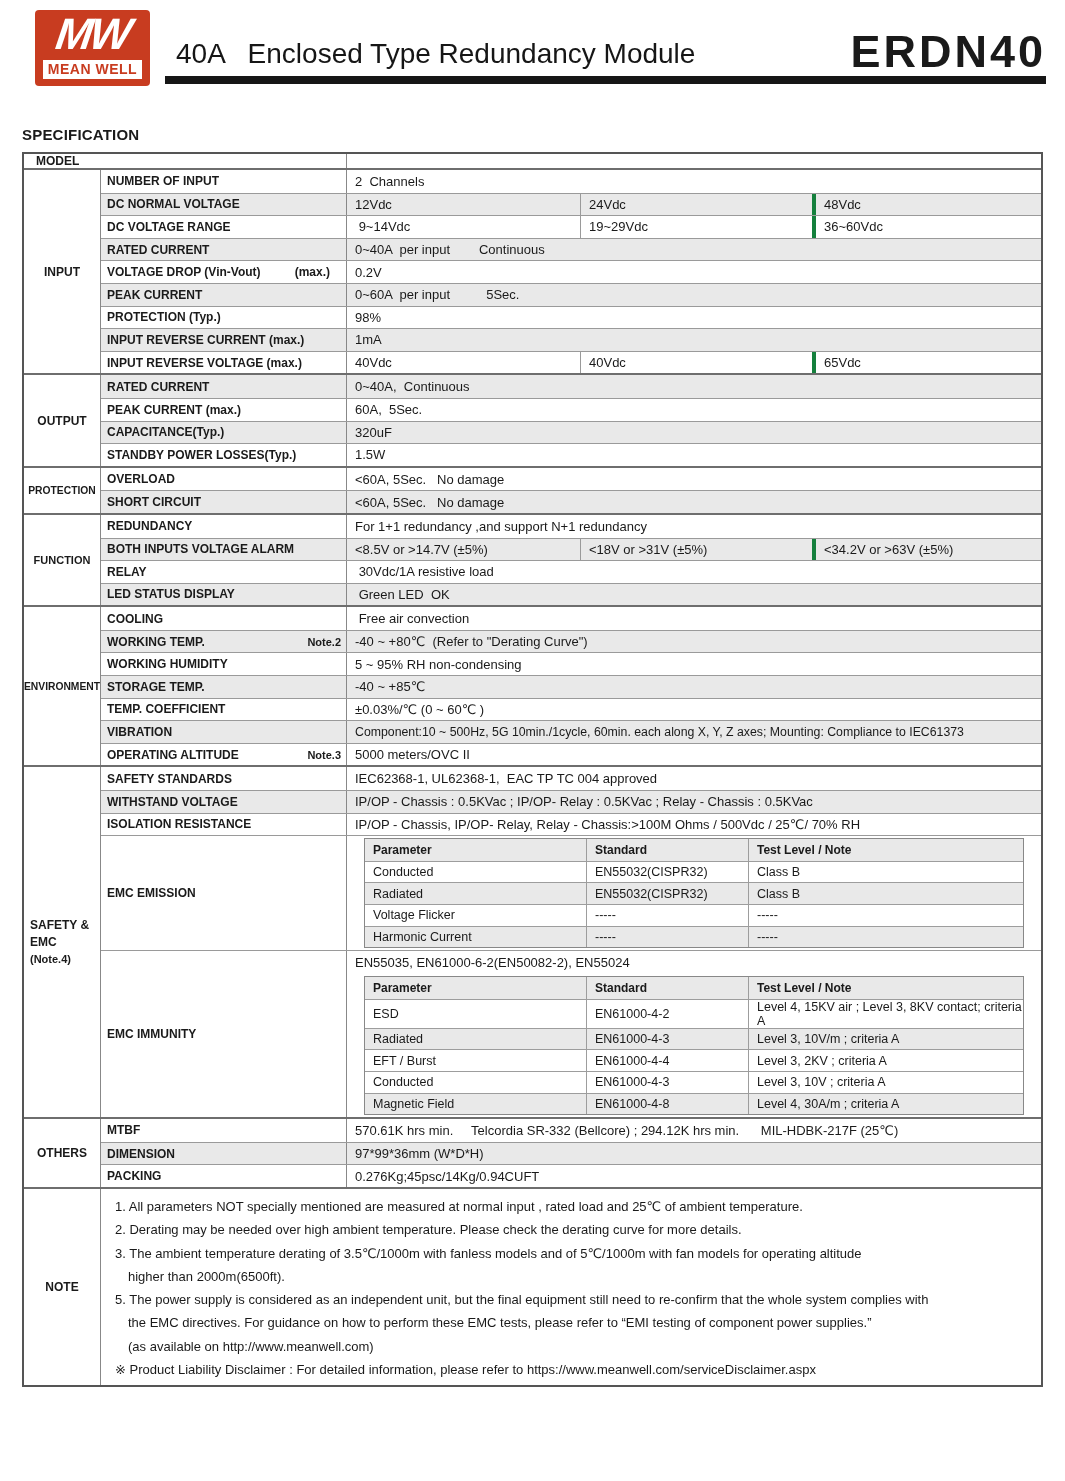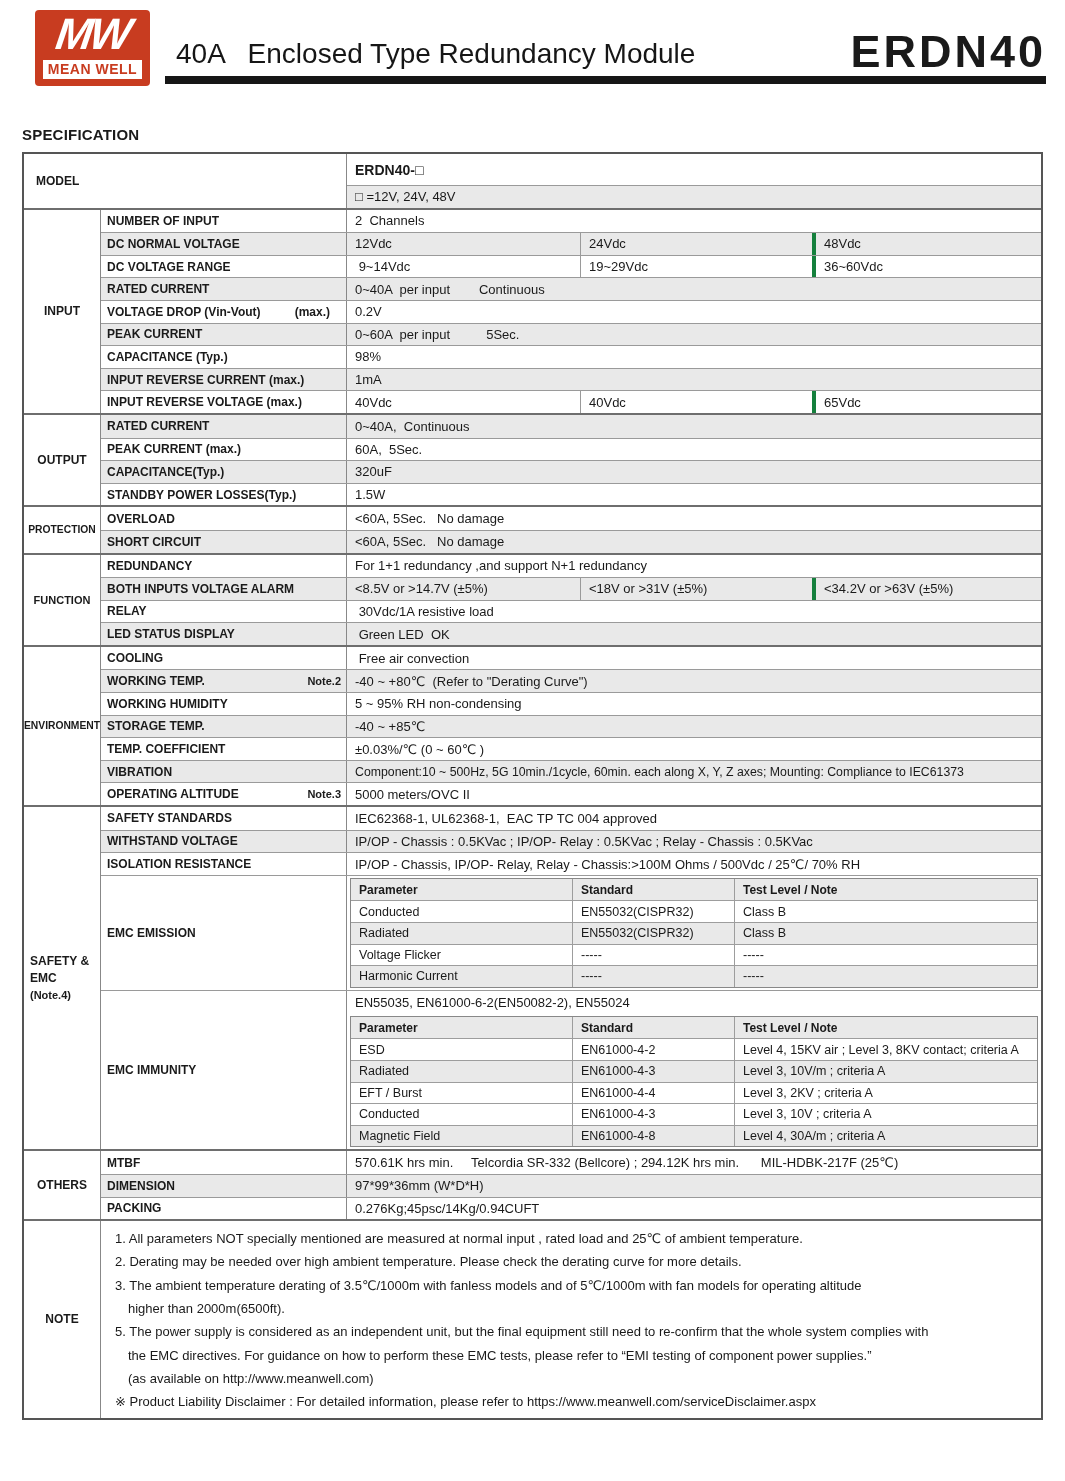--- a/index.html
+++ b/index.html
@@ -41,21 +41,21 @@
   .val.b{font-weight:bold;font-size:14px}
   .val.fit{font-size:12.3px;white-space:nowrap;overflow:hidden}
   .tri{flex:1;min-width:0;display:flex}
   .tc{display:flex;align-items:center;font-size:13px;padding-left:8px;white-space:pre-wrap}
   .tc.c1{width:233px}
   .tc.c2{width:232px;border-left:1px solid #9a9a9a}
   .tc.c3{flex:1;border-left:4px solid #15803d}
   
   .valwrap{flex:1;min-width:0;display:flex;flex-direction:column}
   .intro{min-height:23px;display:flex;align-items:center;font-size:13px;padding-left:8px}
-  .sub{margin:2px 3px;border:1px solid #888;background:#fff}
+  .sub{margin:2px 17px;border:1px solid #888;background:#fff}
   .srow{display:flex;min-height:21.6px}
   .srow+.srow{border-top:1px solid #9d9d9d}
   .sc{display:flex;align-items:center;font-size:12.5px;padding-left:8px;white-space:pre-wrap}
   .sc.p{width:221px}
   .sc.s{width:162px;border-left:1px solid #9d9d9d}
   .sc.t{flex:1;min-width:0;border-left:1px solid #9d9d9d}
   .sc.tiny{font-size:10px;letter-spacing:-.2px;white-space:nowrap;overflow:hidden}
   .srow.head .sc{font-weight:bold;font-size:12px}
   .cat.safety-cat{align-items:flex-start;text-align:left;padding-left:6px;line-height:17px}
   .safety-cat .l3{font-size:11px}
@@ -72,28 +72,20 @@
 </div>
 <div class="doc-title">40A   Enclosed Type Redundancy Module</div>
 <div class="product">ERDN40</div>
 <div class="rule"></div>
 <div class="spec-heading">SPECIFICATION</div>
 
 <div class="spec-table">
 
   <div class="section model">
     <div class="cat">MODEL</div>
-    <div class="rowsbox">
-      <div class="row h32">
-        <div class="val b">ERDN40-□</div>
-      </div>
-      <div class="row sh">
-        <div class="val">□ =12V, 24V, 48V</div>
-      </div>
-    </div>
   </div>
 
   <div class="section">
     <div class="cat">INPUT</div>
     <div class="rowsbox">
       <div class="row">
         <div class="lbl">
             <span>NUMBER OF INPUT</span>
           </div>
         <div class="val">2  Channels</div>
@@ -132,21 +124,21 @@
         <div class="val">0.2V</div>
       </div>
       <div class="row sh">
         <div class="lbl">
             <span>PEAK CURRENT</span>
           </div>
         <div class="val">0~60A  per input          5Sec.</div>
       </div>
       <div class="row">
         <div class="lbl">
-            <span>CAPACITANCE (Typ.)</span>
+            <span>PROTECTION (Typ.)</span>
           </div>
         <div class="val">98%</div>
       </div>
       <div class="row sh">
         <div class="lbl">
             <span>INPUT REVERSE CURRENT  (max.)</span>
           </div>
         <div class="val">1mA</div>
       </div>
       <div class="row">

